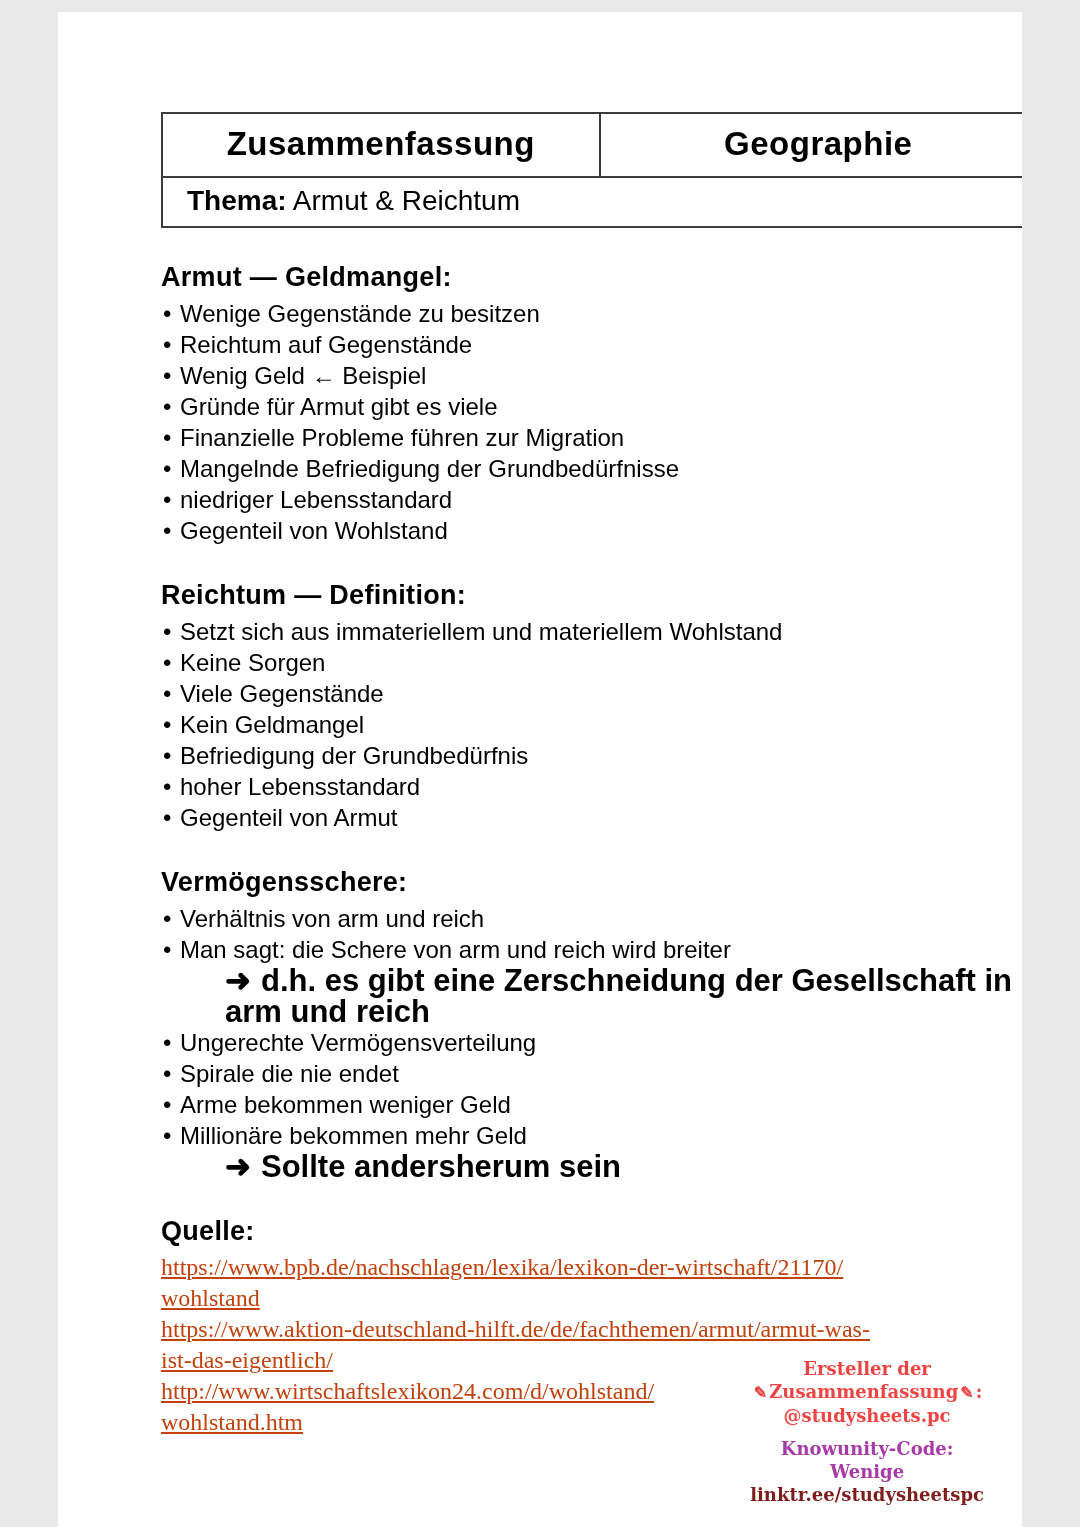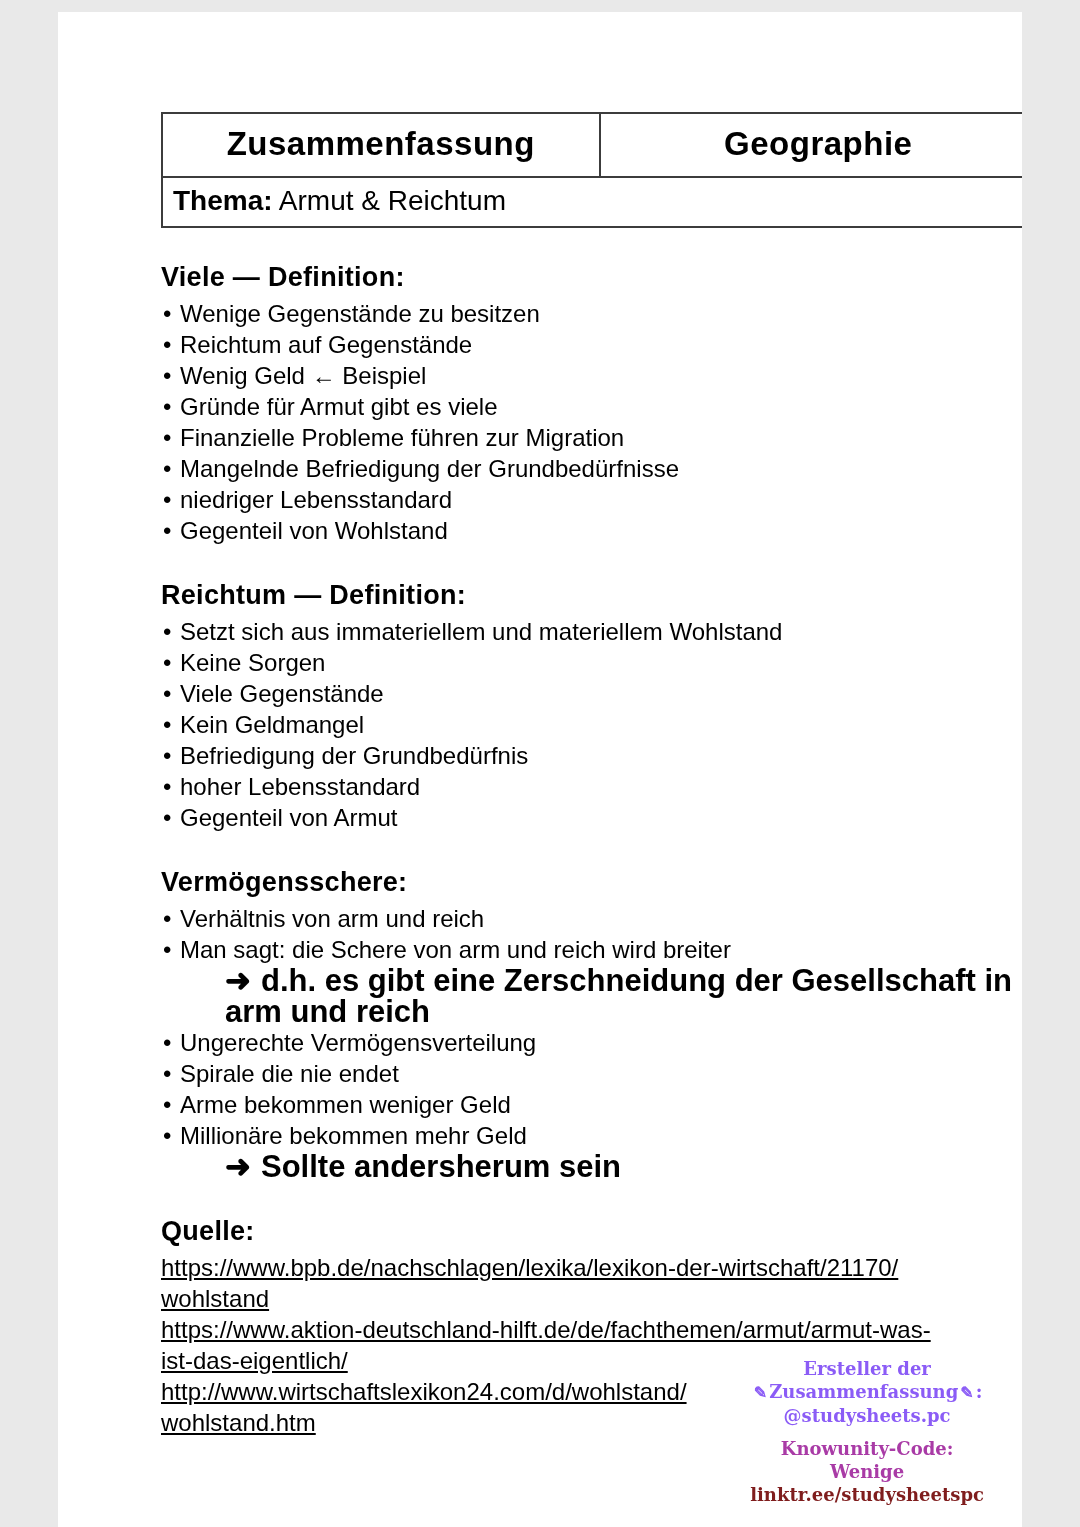--- a/index.html
+++ b/index.html
@@ -25,21 +25,21 @@
   .hrow1 { display: flex; border-bottom: 2px solid #3c3c3c; }
   .hcell {
     flex: 1;
     text-align: center;
     font-weight: bold;
     font-size: 33px;
     padding: 11px 0 13px 0;
     letter-spacing: 0.5px;
   }
   .hcell.left { border-right: 2px solid #3c3c3c; }
-  .hrow2 { font-size: 28px; padding: 7px 10px 9px 10px; }
+  .hrow2 { font-size: 28px; padding: 7px 10px 9px 24px; }
   .hrow2 .lbl { font-weight: bold; }
 
   
   .section { margin-top: 34px; }
   .section h2 {
     margin: 0 0 5px 0;
     font-size: 27px;
     font-weight: bold;
     letter-spacing: 0.3px;
   }
@@ -55,40 +55,41 @@
     line-height: 31px;
     padding-left: 64px;
     max-width: 830px;
     font-weight: bold;
   }
   .arrow-item .marker { margin-right: 10px; }
 
   
   .links { font-size: 24px; line-height: 31px; margin-top: 2px; }
   a.source-link {
-    color: #000000;
+    color: #c2410c;
     text-decoration: underline;
     display: block;
     cursor: pointer;
+    font-family: Liberation Serif, serif;
   }
   a.source-link span { display: block; }
 
   
   .watermark {
     position: absolute;
     top: 1345px;
     right: 38px;
     text-align: center;
     font-family: "DejaVu Serif", serif;
     font-weight: bold;
     font-size: 18px;
     line-height: 23px;
     white-space: nowrap;
   }
-  .wm-green { color: #8b5cf6; }
+  .wm-green { color: #ef4444; }
   .wm-purple { color: #a93ba6; }
   .wm-red { color: #7f1d1d; }
   .wm-gap { height: 10px; }
   .wm-icon { font-size: 16px; padding: 0 2px; }
 </style>
 </head>
 <body>
 
 <div class="page">
   <div class="content">
@@ -98,21 +99,21 @@
         <div class="hcell left">Zusammenfassung</div>
         <div class="hcell">Geographie</div>
       </div>
       <div class="hrow2">
         <span class="lbl">Thema:</span>
         <span>Armut &amp; Reichtum</span>
       </div>
     </div>
 
     <div class="section">
-      <h2>Viele — Definition:</h2>
+      <h2>Armut — Geldmangel:</h2>
       <div class="item"><span class="marker">•</span><span>Wenige Gegenstände zu besitzen</span></div>
       <div class="item"><span class="marker">•</span><span>Reichtum auf Gegenstände</span></div>
       <div class="item"><span class="marker">•</span><span>Wenig Geld ← Beispiel</span></div>
       <div class="item"><span class="marker">•</span><span>Gründe für Armut gibt es viele</span></div>
       <div class="item"><span class="marker">•</span><span>Finanzielle Probleme führen zur Migration</span></div>
       <div class="item"><span class="marker">•</span><span>Mangelnde Befriedigung der Grundbedürfnisse</span></div>
       <div class="item"><span class="marker">•</span><span>niedriger Lebensstandard</span></div>
       <div class="item"><span class="marker">•</span><span>Gegenteil von Wohlstand</span></div>
     </div>
 

